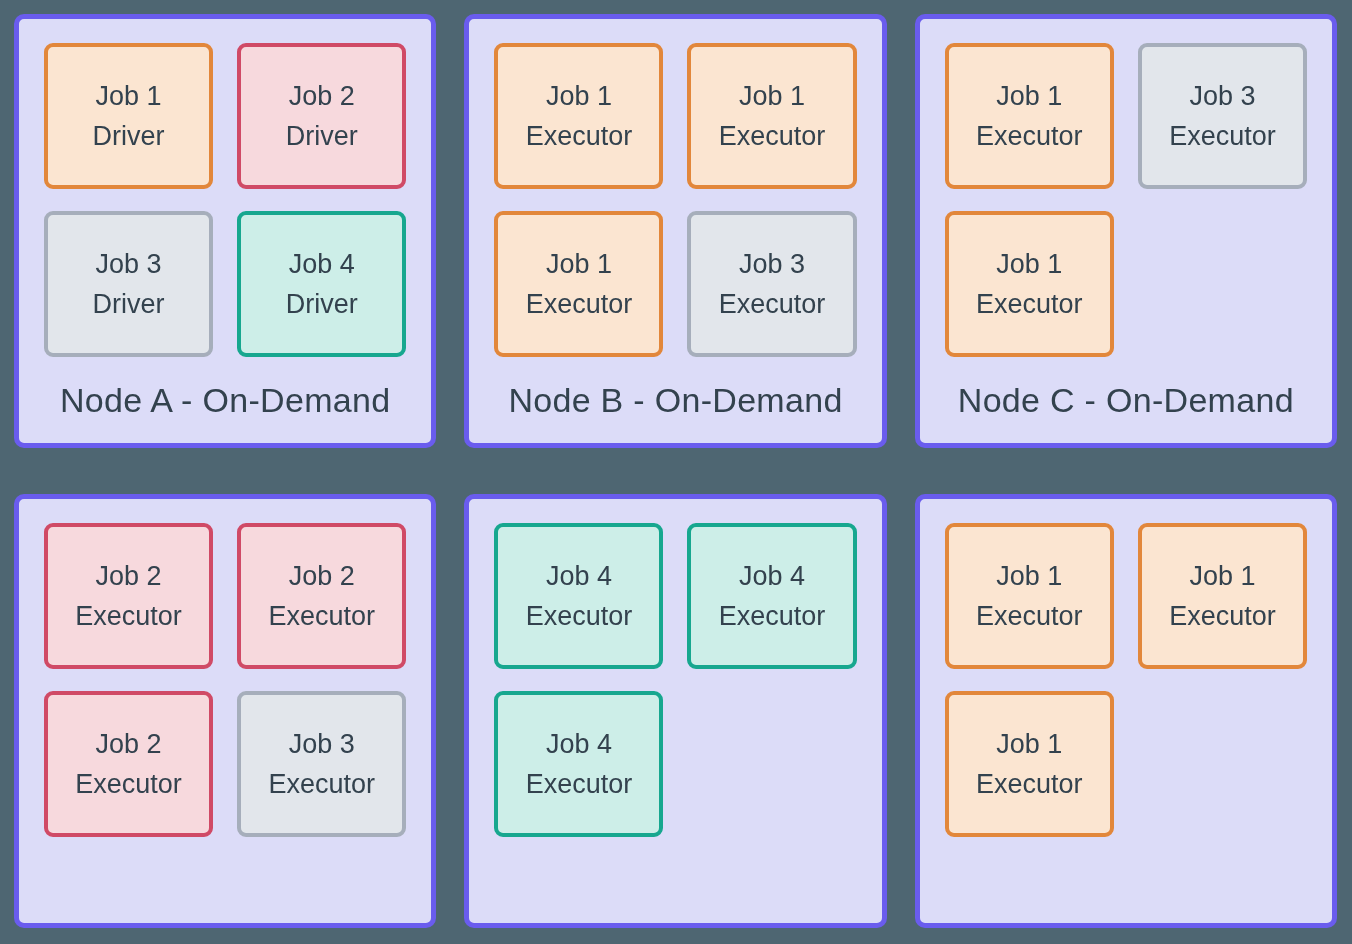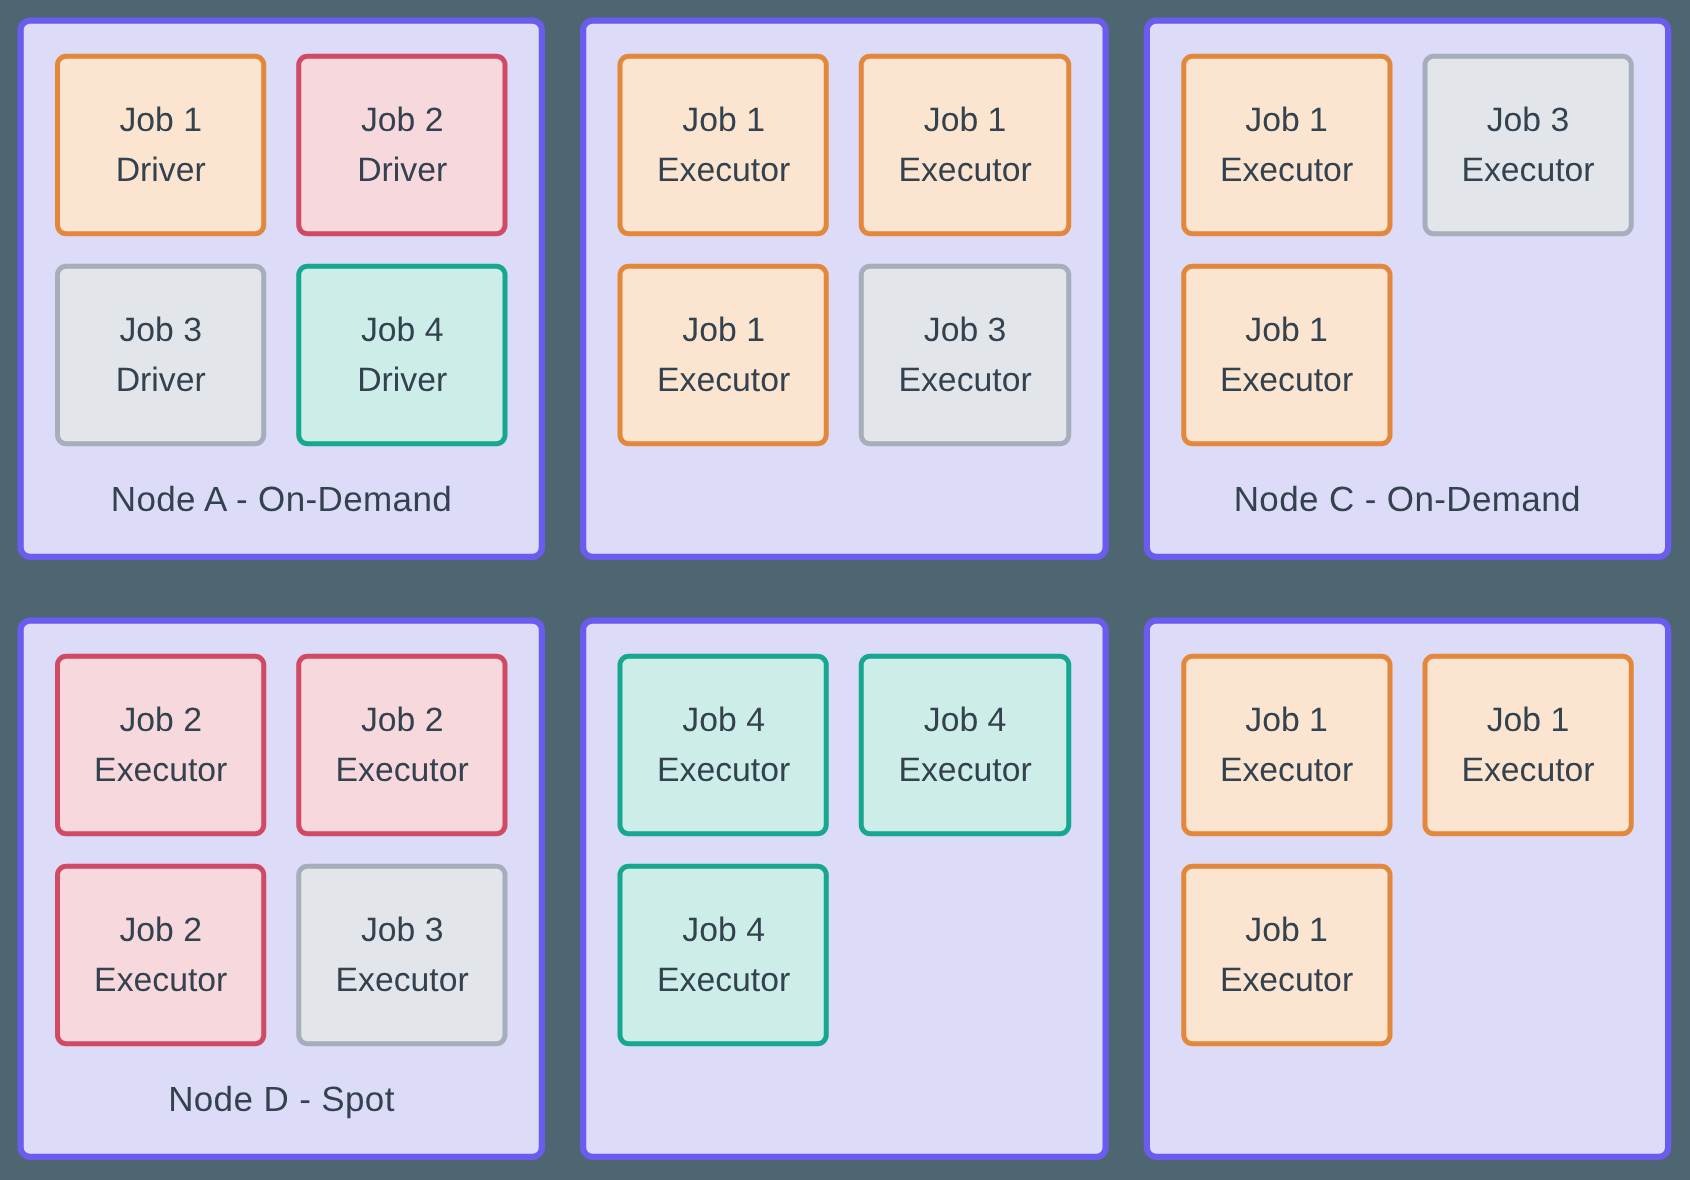--- a/index.html
+++ b/index.html
@@ -56,21 +56,21 @@
   }
   .job--orange{background:var(--orange-fill);border-color:var(--orange-border);}
   .job--red   {background:var(--red-fill);   border-color:var(--red-border);justify-content:center;}
   .job--gray  {background:var(--gray-fill);  border-color:var(--gray-border);}
   .job--teal  {background:var(--teal-fill);  border-color:var(--teal-border);}
   .node-label{
     flex:1;
     display:flex;
     align-items:center;
     justify-content:center;
-    font-size:28px;
+    font-size:34px;
     font-weight:500;
     letter-spacing:0.3px;
   }
 </style>
 </head>
 <body>
 
 <div class="diagram">
 
   <section class="node">
@@ -107,20 +107,21 @@
       </div>
       <div class="job job--orange">
         <div>Job 1</div>
         <div>Executor</div>
       </div>
       <div class="job job--gray">
         <div>Job 3</div>
         <div>Executor</div>
       </div>
     </div>
+    <div class="node-label">Node B - On-Demand</div>
   </section>
 
   <section class="node">
     <div class="jobs">
       <div class="job job--orange">
         <div>Job 1</div>
         <div>Executor</div>
       </div>
       <div class="job job--gray">
         <div>Job 3</div>
@@ -146,21 +147,20 @@
       </div>
       <div class="job job--red">
         <div>Job 2</div>
         <div>Executor</div>
       </div>
       <div class="job job--gray">
         <div>Job 3</div>
         <div>Executor</div>
       </div>
     </div>
-    <div class="node-label">Node D - Spot</div>
   </section>
 
   <section class="node">
     <div class="jobs">
       <div class="job job--teal">
         <div>Job 4</div>
         <div>Executor</div>
       </div>
       <div class="job job--teal">
         <div>Job 4</div>

